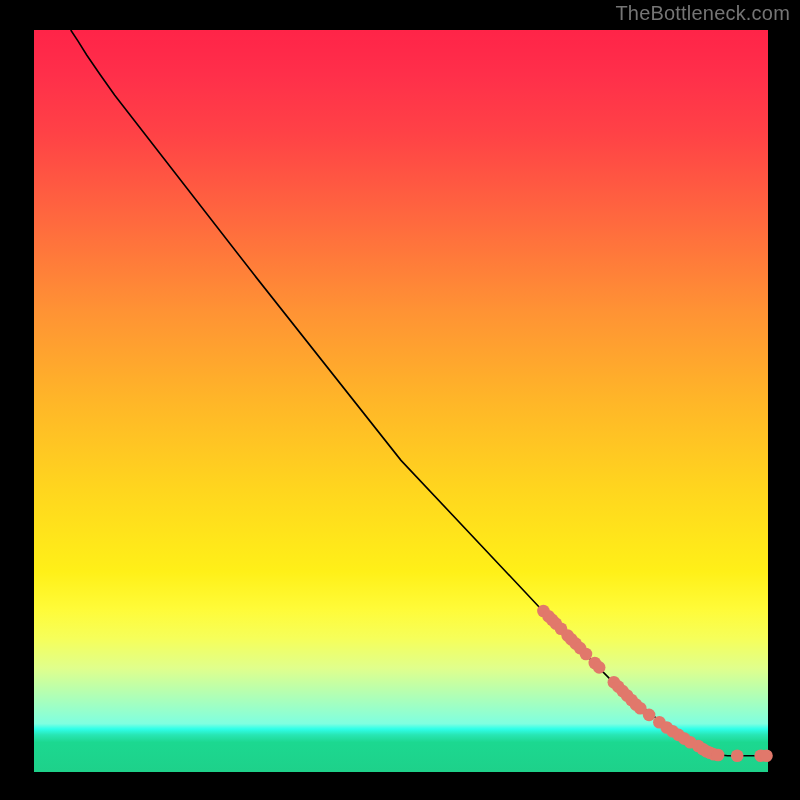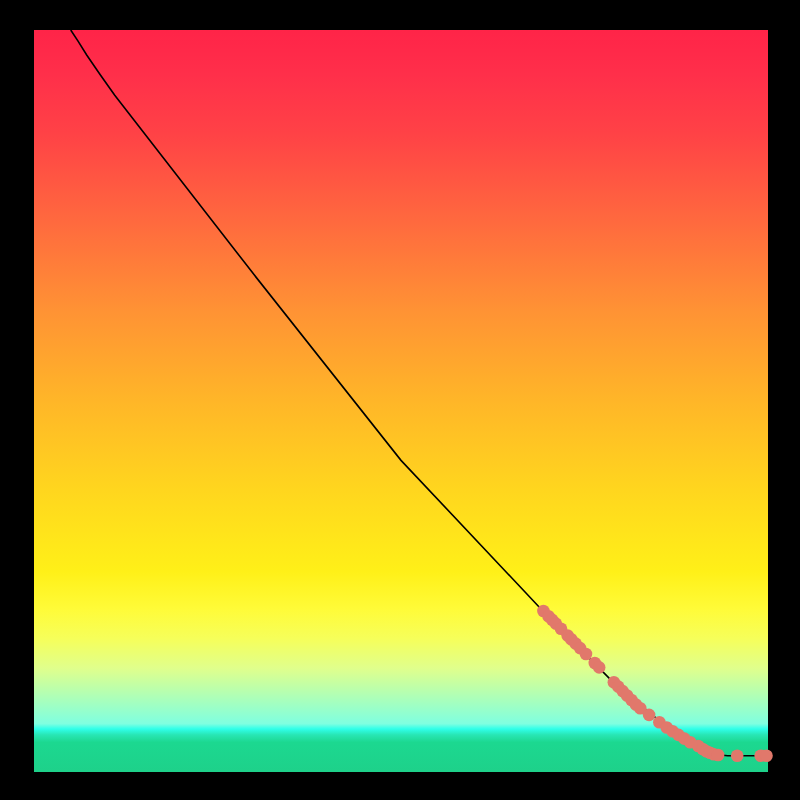--- a/index.html
+++ b/index.html
@@ -54,20 +54,21 @@
     inset: 0;
     width: 100%;
     height: 100%;
     overflow: visible;
   }
 </style>
 </head>
 <body>
 
 <div class="frame">
+  <div class="attribution">TheBottleneck.com</div>
   <div class="plot-wrap">
     <div class="plot-area"></div>
     <svg class="curve" viewBox="0 0 734 742" preserveAspectRatio="none">
       <path id="curve-path" fill="none" stroke="#000000" stroke-width="1.6" d="M36.70 0.00 L44.04 11.13 L52.85 25.23 L66.06 44.52 L80.74 65.30 L220.20 244.86 L367.00 430.36 L513.80 586.18 L587.20 660.38 L638.58 701.19 L664.27 716.03 L679.68 724.19 L693.63 725.68 L711.98 725.68 L734.00 725.68"></path>
       <g id="markers">
           <circle cx="509.40" cy="580.99" r="6.3" fill="#e1786b"></circle>
           <circle cx="514.53" cy="586.18" r="6.3" fill="#e1786b"></circle>
           <circle cx="518.20" cy="589.89" r="6.3" fill="#e1786b"></circle>
           <circle cx="521.87" cy="593.60" r="6.3" fill="#e1786b"></circle>
           <circle cx="527.01" cy="598.79" r="6.3" fill="#e1786b"></circle>

